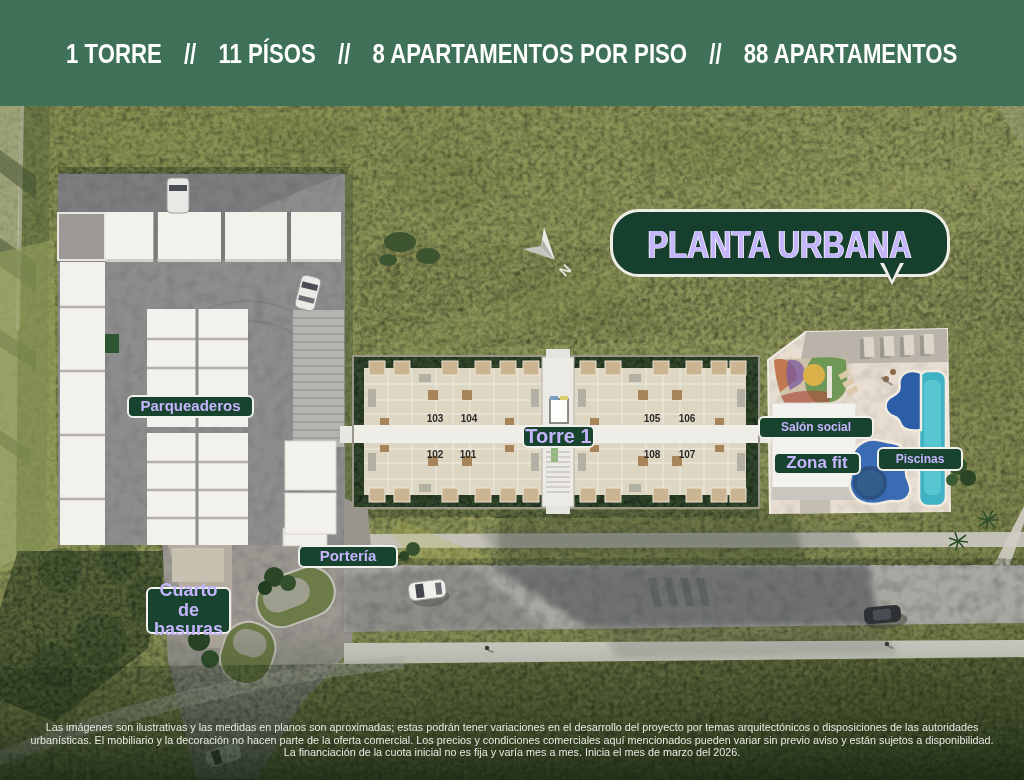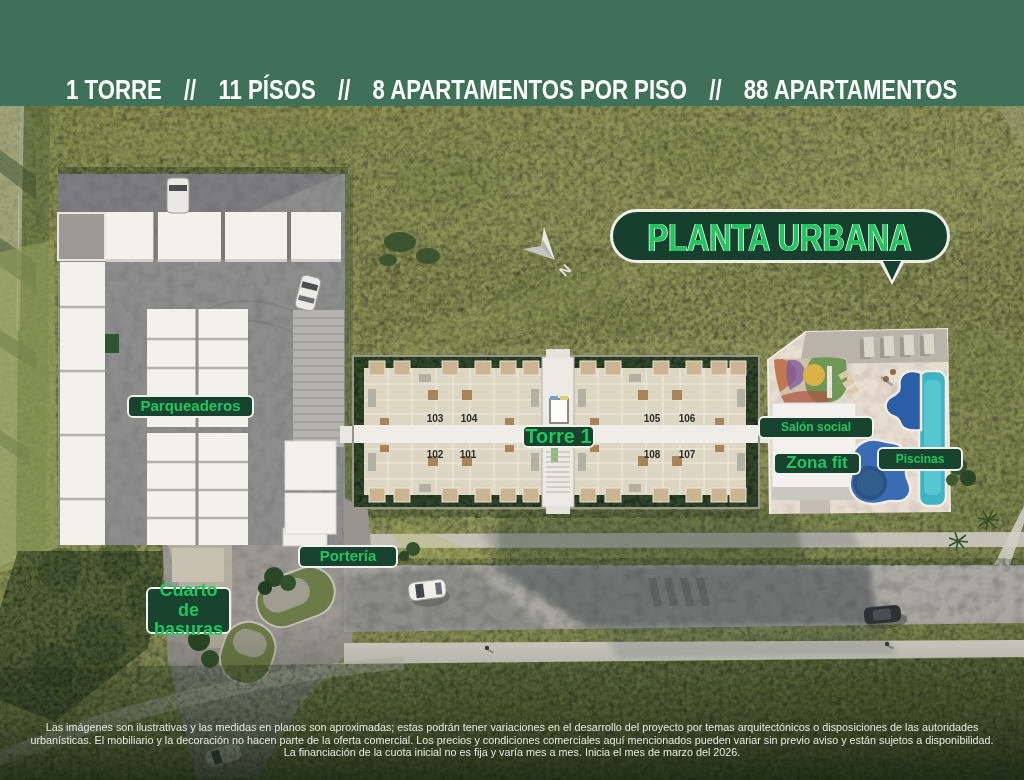--- a/index.html
+++ b/index.html
@@ -1,18 +1,18 @@
 <!DOCTYPE html>
 <html><head>
 <meta charset="utf-8">
 <style>
   html,body{margin:0;padding:0;}
   #stage{position:relative;width:1024px;height:780px;overflow:hidden;background:#6e7f47;font-family:"Liberation Sans",sans-serif;}
   .lbl{position:absolute;box-sizing:border-box;display:flex;align-items:center;justify-content:center;
-       background:#17432f;border:2px solid #f2f1ec;border-radius:6px;color:#22c55e;font-weight:bold;
+       background:#17432f;border:2px solid #f2f1ec;border-radius:6px;color:#c4b5fd;font-weight:bold;
        text-align:center;line-height:1.08;}
   svg{position:absolute;left:0;top:0;}
 </style>
 </head>
 <body>
 <div id="stage">
 
 <svg width="1024" height="780" viewBox="0 0 1024 780">
 <defs>
   <linearGradient id="grassG" x1="0" y1="0" x2="1" y2="1">
@@ -673,25 +673,25 @@
       </g>
 <linearGradient id="botG" x1="0" y1="0" x2="0" y2="1">
   <stop offset="0" stop-color="#15240f" stop-opacity="0"></stop>
   <stop offset="0.55" stop-color="#15240f" stop-opacity="0.32"></stop>
   <stop offset="1" stop-color="#0e1d0e" stop-opacity="0.72"></stop>
 </linearGradient>
 </svg>
 
 <div style="position:absolute;left:0;top:0;width:1024px;height:106px;background:#3e7157;"></div>
 
-<div id="hdr" style="position:absolute;left:0;top:0;width:1024px;height:106px;box-sizing:border-box;padding-top:38px;display:flex;align-items:flex-end;justify-content:center;color:#fff;font-weight:bold;font-size:28px;letter-spacing:0px;white-space:nowrap;">
+<div id="hdr" style="position:absolute;left:0;top:0;width:1024px;height:106px;box-sizing:border-box;padding-top:38px;display:flex;align-items:flex-start;justify-content:center;color:#fff;font-weight:bold;font-size:28px;letter-spacing:0px;white-space:nowrap;">
       <div style="transform:scaleX(0.792);transform-origin:center;">1 TORRE  //  11 PÍSOS  //  8 APARTAMENTOS POR PISO  //  88 APARTAMENTOS</div>
     </div>
 
-<div style="position:absolute;left:610px;top:209px;width:340px;height:54px;box-sizing:border-box;background:#163f2e;border:3px solid #eeede6;border-radius:29px;display:flex;align-items:center;justify-content:center;color:#22c55e;font-weight:bold;font-size:38px;letter-spacing:0px;white-space:nowrap;padding-top:5px;">
+<div style="position:absolute;left:610px;top:209px;width:340px;height:68px;box-sizing:border-box;background:#163f2e;border:3px solid #eeede6;border-radius:29px;display:flex;align-items:center;justify-content:center;color:#c4b5fd;font-weight:bold;font-size:38px;letter-spacing:0px;white-space:nowrap;padding-top:5px;">
       <div style="transform:scaleX(0.812);transform-origin:center;text-shadow:0.9px 0 0 #fff,-0.9px 0 0 #fff;">PLANTA URBANA</div>
     </div>
 
 <div style="position:absolute;left:880px;top:263px;width:0;height:0;border-left:12px solid transparent;border-right:12px solid transparent;border-top:22px solid #eeede6;"></div>
 
 <div style="position:absolute;left:883px;top:261px;width:0;height:0;border-left:9px solid transparent;border-right:9px solid transparent;border-top:19px solid #163f2e;"></div>
 
 <div class="lbl" style="left:127px;top:395px;width:127px;height:23px;font-size:15px;">Parqueaderos</div>
 
 <div class="lbl" style="left:522px;top:425px;width:73px;height:23px;font-size:20px;">Torre&nbsp;1</div>

